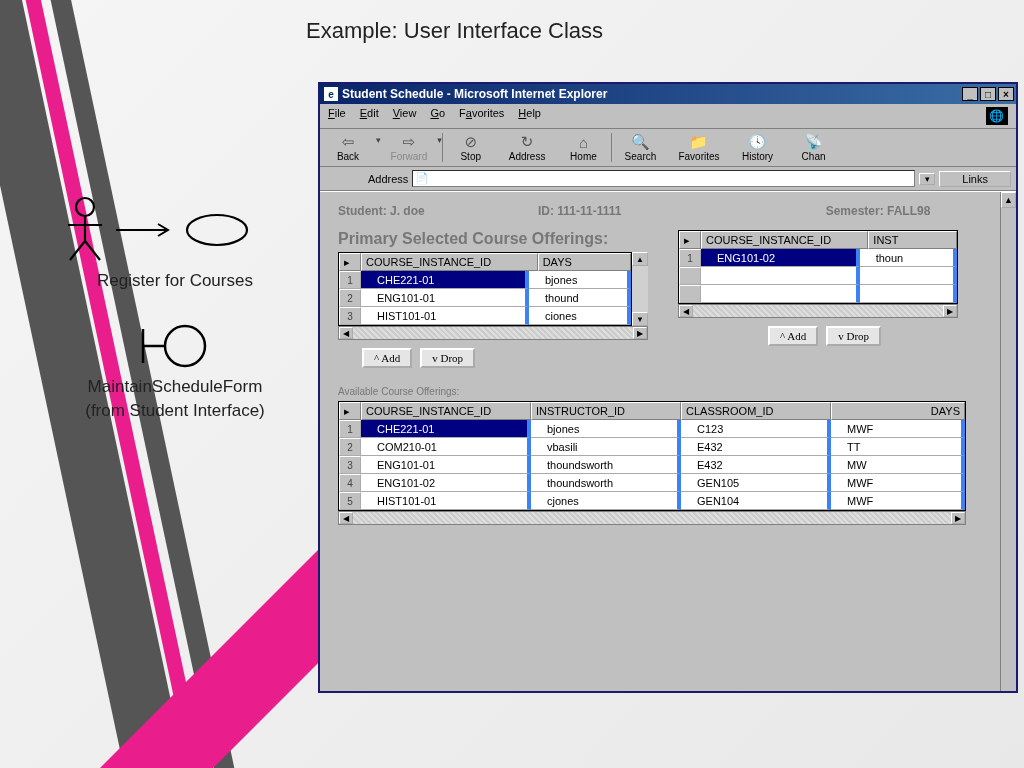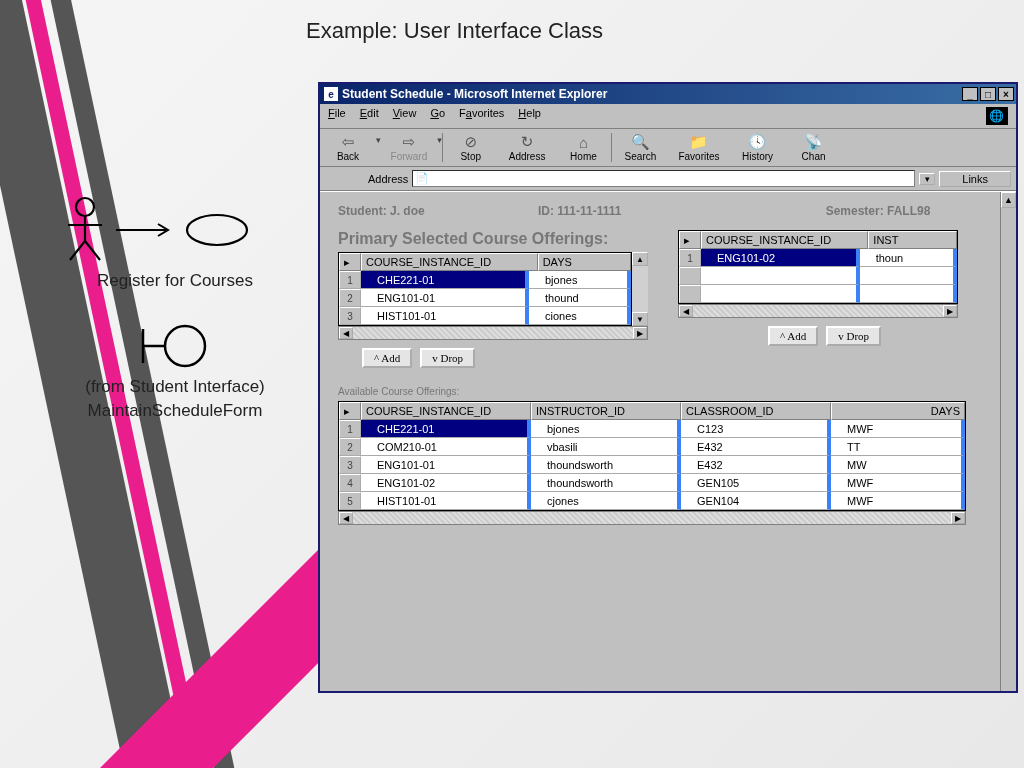--- a/index.html
+++ b/index.html
@@ -308,22 +308,22 @@
   </div>
   <div class="uml-label">Register for Courses</div>
 
   <div class="boundary-row">
     <svg width="80" height="50">
       <line x1="8" y1="8" x2="8" y2="42" stroke="#000" stroke-width="2.5"></line>
       <line x1="8" y1="25" x2="30" y2="25" stroke="#000" stroke-width="2.5"></line>
       <circle cx="50" cy="25" r="20" fill="none" stroke="#000" stroke-width="2.5"></circle>
     </svg>
   </div>
+  <div class="uml-label">MaintainScheduleForm</div>
   <div class="uml-label">(from Student Interface)</div>
-  <div class="uml-label">MaintainScheduleForm</div>
 </div>
 
 <div class="ie-window">
   <div class="titlebar">
     <span class="titlebar-icon">e</span>
     <span>Student Schedule - Microsoft Internet Explorer</span>
     <div class="titlebar-controls">
       <div class="sysbtn">_</div>
       <div class="sysbtn">□</div>
       <div class="sysbtn">×</div>

